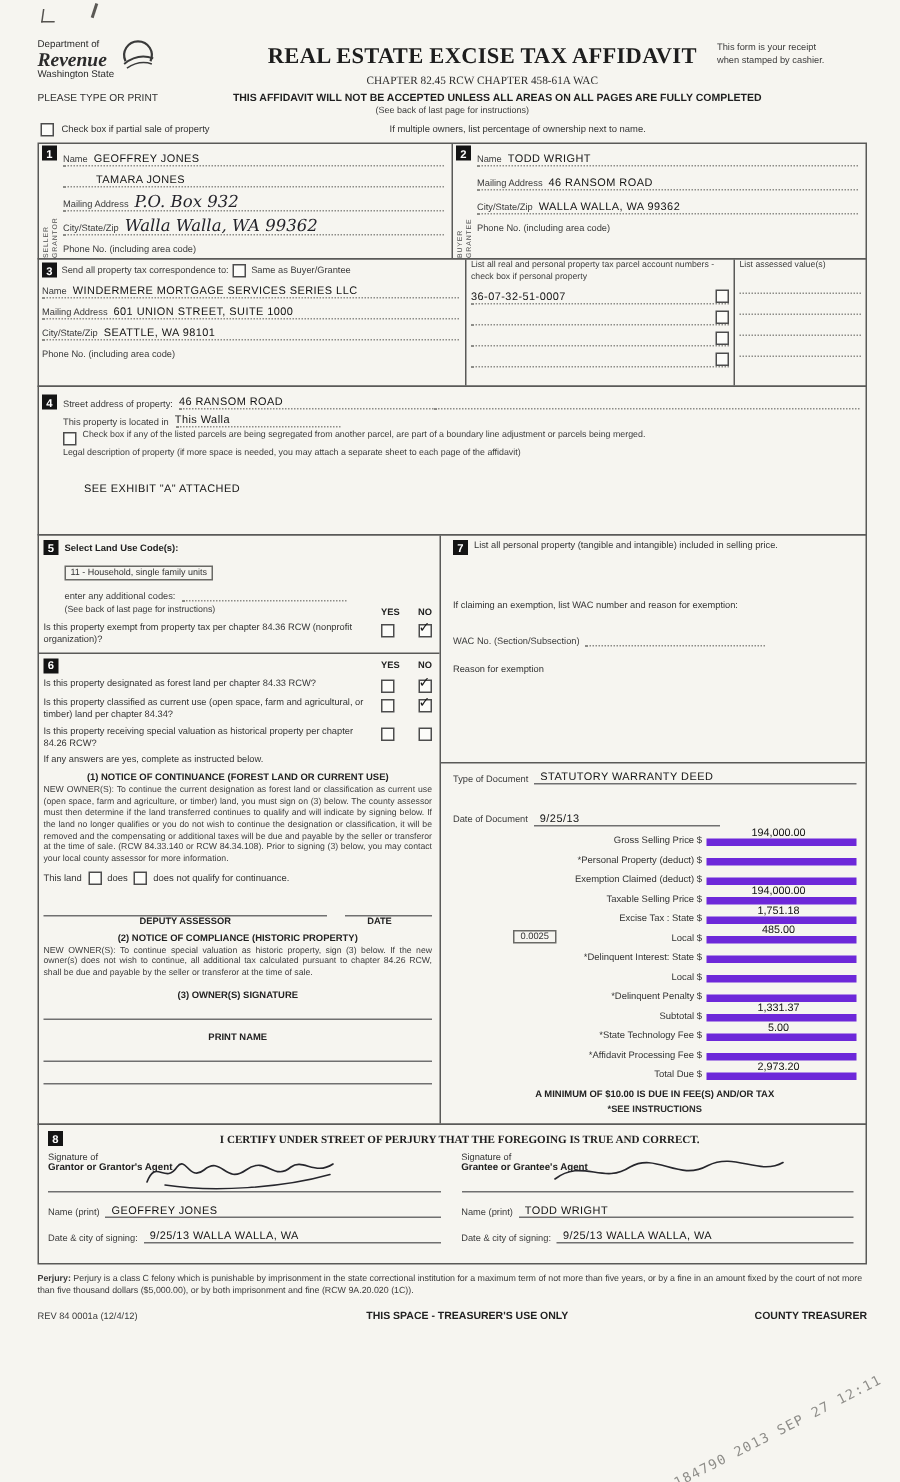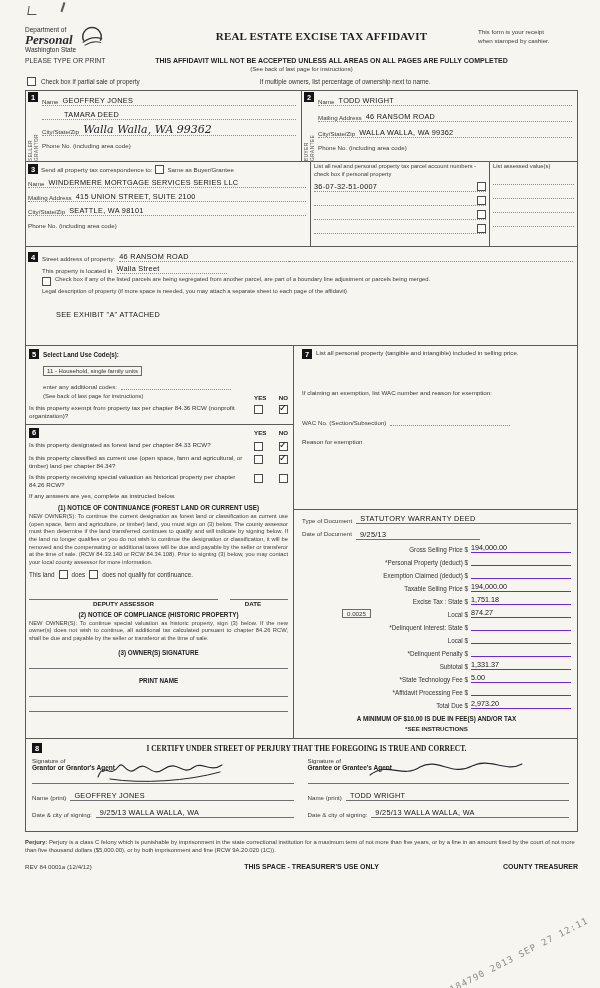--- a/index.html
+++ b/index.html
@@ -12,21 +12,21 @@
   .u{border-bottom:1px solid #707070}
   .dotline{border-bottom:1px dotted #8b8b86}
   .hw{font-family:"DejaVu Serif",serif;font-style:italic;font-size:11px;line-height:10px;color:#23232a;white-space:nowrap}
   
   .hdr{display:flex;align-items:flex-start;margin-bottom:2px}
   .dept{display:flex;gap:4px;width:140px}
   .dept-text .l1{font-size:6.5px}
   .dept-text .l2{font-size:13px;font-weight:bold;font-family:"Liberation Serif",serif;font-style:italic;line-height:1}
   .dept-text .l3{font-size:6.5px}
   .titleblk{flex:1;text-align:center;padding-top:4px}
-  .title{font-family:"Liberation Serif",serif;font-weight:bold;font-size:11px;letter-spacing:.2px;color:#1d1d1d}
+  .title{font-family:"Liberation Serif",serif;font-weight:bold;font-size:15px;letter-spacing:.2px;color:#1d1d1d}
   .chapters{font-family:"Liberation Serif",serif;font-size:7.5px;margin-top:2px;color:#2e2e2e}
   .receipt{width:100px;font-size:6.2px;padding-top:2px;color:#3a3a3a;line-height:1.4}
   .typeprint-row{display:flex;align-items:flex-end;margin-top:4px}
   .please{font-size:6.8px;color:#333;width:120px}
   .warning{flex:1;text-align:center;font-size:7px;font-weight:bold;color:#1f1f1f}
   .wspacer{width:60px}
   .seeback{text-align:center;font-size:6px;color:#3c3c3c;margin-top:2px}
   .partial-row{display:flex;align-items:center;gap:5px;font-size:6.3px;color:#333;margin:5px 0 4px 2px}
   .partial-row .sp{width:110px}
   
@@ -66,21 +66,21 @@
   .qboxes{width:34px;display:flex;justify-content:space-between;padding-top:1px;flex:none}
   .ynhead{width:34px;display:flex;justify-content:space-between;font-size:6.2px;font-weight:bold;color:#222;flex:none;margin-left:auto}
   .para{font-size:5.8px;line-height:1.32;text-align:justify;color:#3d3d3d;margin-top:2px}
   .btitle{font-size:6.3px;font-weight:bold;color:#222;margin-top:4px}
   .center{text-align:center}
   .lubox{display:inline-block;border:1px solid #6a6a66;font-size:6px;padding:1px 3px;margin:3px 0 1px 14px;color:#333}
   .spacer8{height:8px}.spacer12{height:12px}.spacer30{height:30px}.spacer50{height:50px}
   
   .mrow{display:flex;align-items:flex-end;height:13px}
   .mlab{flex:1;text-align:right;font-size:6.3px;color:#333;padding-right:3px;white-space:nowrap}
-  .mval{width:100px;border-bottom:1px solid #6d28d9;font-size:7.2px;text-align:left;padding-right:4px;color:#131313;flex:none;box-sizing:border-box}
+  .mval{width:100px;border-bottom:5px solid #6d28d9;font-size:7.2px;text-align:center;padding-right:4px;color:#131313;flex:none;box-sizing:border-box}
   .rate{border:1px solid #6a6a66;font-size:6.2px;padding:0 4px;margin-left:40px;color:#333;flex:none}
   
   .sec8{padding:4px 6px 10px;margin-top:10px;min-height:94px;box-sizing:border-box}
   .certrow{display:flex;align-items:center}
   .certtxt{flex:1;text-align:center;font-size:7.4px;font-weight:bold;font-family:"Liberation Serif",serif;color:#1d1d1d}
   .sigcols{display:flex;margin-top:4px}
   .sigcol{flex:1;padding-right:14px;position:relative}
   .sigwrap{position:relative;height:26px;border-bottom:1px solid #707070}
   .siglbl{font-size:6.2px;color:#333}
   .siglbl2{font-size:6.5px;font-weight:bold;color:#222}
@@ -101,31 +101,32 @@
 <div class="page">
   <div class="mark1"></div>
   <div class="mark2"></div>
 
   <div class="content">
 
     <div class="hdr">
       <div class="dept">
         <div class="dept-text">
           <div class="l1">Department of</div>
-          <div class="l2">Personal</div>
+          <div class="l2">Revenue</div>
           <div class="l3">Washington State</div>
         </div>
         <svg viewBox="0 0 26 26" width="24" height="24">
           <path d="M4 16 A10 10 0 1 1 22 16" fill="none" stroke="#3a3a3a" stroke-width="1.6"></path>
           <path d="M3 18 Q13 10 24 14" fill="none" stroke="#3a3a3a" stroke-width="1.4"></path>
           <path d="M5 21 Q14 15 23 18" fill="none" stroke="#3a3a3a" stroke-width="1.1"></path>
         </svg>
       </div>
       <div class="titleblk">
         <div class="title">REAL ESTATE EXCISE TAX AFFIDAVIT</div>
+        <div class="chapters">CHAPTER 82.45 RCW    CHAPTER 458-61A WAC</div>
       </div>
       <div class="receipt">
         <div>This form is your receipt</div>
         <div>when stamped by cashier.</div>
       </div>
     </div>
 
     <div class="typeprint-row">
       <span class="please">PLEASE TYPE OR PRINT</span>
       <span class="warning">THIS AFFIDAVIT WILL NOT BE ACCEPTED UNLESS ALL AREAS ON ALL PAGES ARE FULLY COMPLETED</span>
@@ -149,21 +150,26 @@
             <span class="vert">GRANTOR</span>
           </div>
         </div>
         <div class="pfields">
           <div class="frow">
             <span class="lbl">Name</span>
               <span class="gap4"></span>
             <span class="val">GEOFFREY JONES</span>
           </div>
           <div class="frow">
-            <span class="val" style="margin-left:22px">TAMARA DEED</span>
+            <span class="val" style="margin-left:22px">TAMARA JONES</span>
+          </div>
+          <div class="frow" style="min-height:15px">
+            <span class="lbl">Mailing Address</span>
+              <span class="gap4"></span>
+            <span class="hw">P.O. Box 932</span>
           </div>
           <div class="frow" style="min-height:15px">
             <span class="lbl">City/State/Zip</span>
               <span class="gap4"></span>
             <span class="hw">Walla Walla, WA 99362</span>
           </div>
           <div class="frow noline">
             <span class="lbl">Phone No. (including area code)</span>
           </div>
         </div>
@@ -208,21 +214,21 @@
           <span class="lbl">Same as Buyer/Grantee</span>
         </div>
         <div class="frow">
           <span class="lbl">Name</span>
             <span class="gap4"></span>
           <span class="val">WINDERMERE MORTGAGE SERVICES SERIES LLC</span>
         </div>
         <div class="frow">
           <span class="lbl">Mailing Address</span>
             <span class="gap4"></span>
-          <span class="val">415 UNION STREET, SUITE 2100</span>
+          <span class="val">601 UNION STREET, SUITE 1000</span>
         </div>
         <div class="frow">
           <span class="lbl">City/State/Zip</span>
             <span class="gap4"></span>
           <span class="val">SEATTLE, WA 98101</span>
         </div>
         <div class="frow noline">
           <span class="lbl">Phone No. (including area code)</span>
         </div>
       </div>
@@ -260,21 +266,21 @@
         <span class="badge">4</span>
           <span class="gap4"></span>
         <span class="lbl">Street address of property:</span>
           <span class="gap4"></span>
         <span class="val dotline" style="min-width:170px">46 RANSOM ROAD</span>
         <span class="dotline" style="flex:1;height:10px"></span>
       </div>
       <div class="s4row">
         <span class="lbl" style="margin-left:14px">This property is located in</span>
           <span class="gap4"></span>
-        <span class="val dotline" style="min-width:110px">Walla Street</span>
+        <span class="val dotline" style="min-width:110px">This Walla</span>
       </div>
       <div class="s4row" style="align-items:flex-start">
         <span class="cb" style="margin:1px 4px 0 14px"></span>
         <span class="smalltext">Check box if any of the listed parcels are being segregated from another parcel, are part of a boundary line adjustment or parcels being merged.</span>
       </div>
       <div class="s4row">
         <span class="smalltext" style="margin-left:14px">Legal description of property (if more space is needed, you may attach a separate sheet to each page of the affidavit)</span>
       </div>
       <div style="height:12px"></div>
       <div class="s4row">
@@ -399,21 +405,21 @@
         <div class="qtext">Reason for exemption</div>
         <div class="spacer50"></div>
 
         <div class="hrR"></div>
 
         <div class="qrow" style="align-items:flex-end;margin-top:1px">
           <span class="lbl">Type of Document</span>
             <span class="gap4"></span>
           <span class="val u" style="flex:1;padding-left:4px">STATUTORY WARRANTY DEED</span>
         </div>
-        <div class="qrow" style="align-items:flex-start;margin-top:6px">
+        <div class="qrow" style="align-items:center;margin-top:18px">
           <span class="lbl">Date of Document</span>
             <span class="gap4"></span>
           <span class="val u" style="flex:1;padding-left:4px;max-width:120px">9/25/13</span>
         </div>
 
         <div class="mrow">
           <span class="mlab">Gross Selling Price $</span>
           <span class="mval">194,000.00</span>
         </div>
         <div class="mrow">
@@ -428,21 +434,21 @@
           <span class="mlab">Taxable Selling Price $</span>
           <span class="mval">194,000.00</span>
         </div>
         <div class="mrow">
           <span class="mlab">Excise Tax : State $</span>
           <span class="mval">1,751.18</span>
         </div>
         <div class="mrow">
           <span class="rate">0.0025</span>
           <span class="mlab">Local $</span>
-          <span class="mval">874.27</span>
+          <span class="mval">485.00</span>
         </div>
         <div class="mrow">
           <span class="mlab">*Delinquent Interest: State $</span>
           <span class="mval"></span>
         </div>
         <div class="mrow">
           <span class="mlab">Local $</span>
           <span class="mval"></span>
         </div>
         <div class="mrow">

